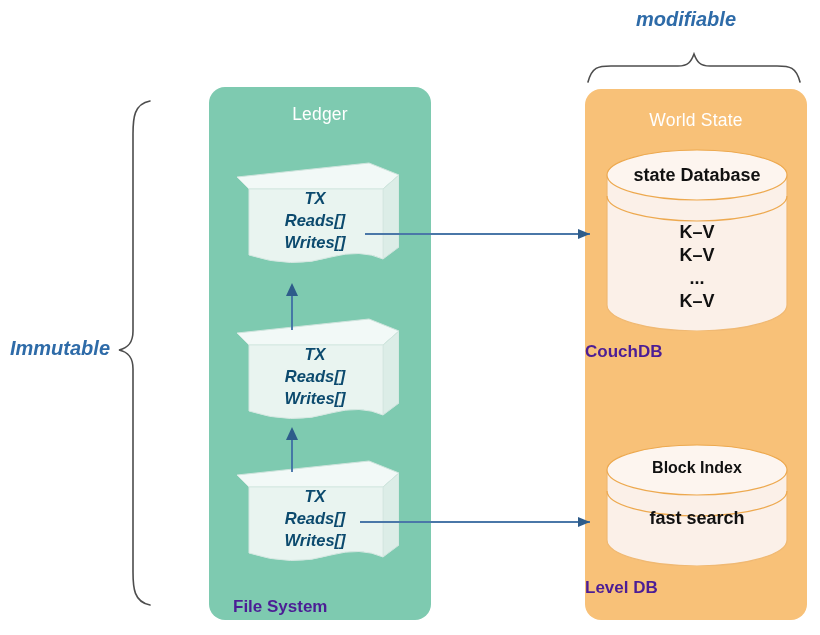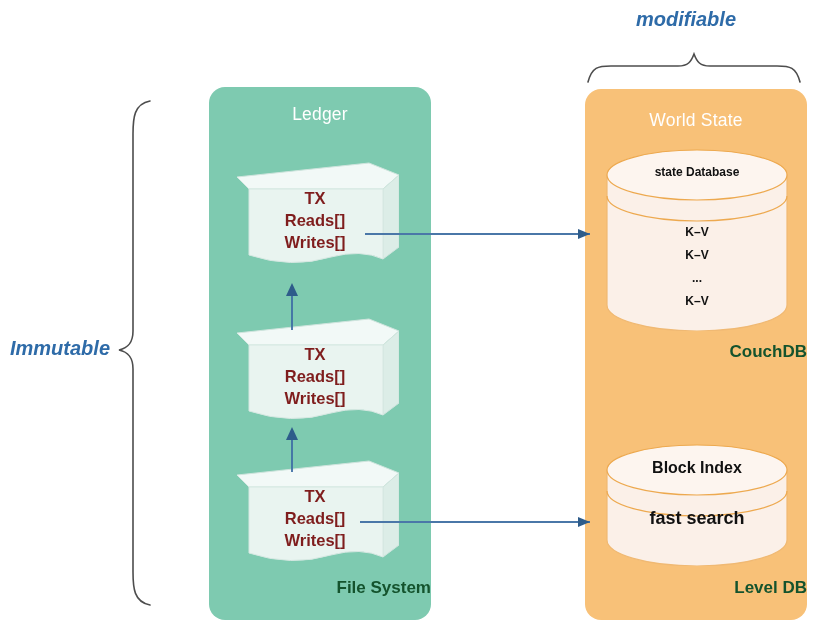--- a/index.html
+++ b/index.html
@@ -44,64 +44,65 @@
     font-size: 17.5px;
     line-height: 22px;
     letter-spacing: .2px;
   }
   #ledger-title { top: 16px; }
   #ws-title { top: 20px; }
 
   .panel-footer {
     position: absolute;
     left: 0; right: 0;
-    text-align: right;
-    color: #14532d;
+    text-align: left;
+    color: #4c1d95;
     font-size: 17px;
     font-weight: bold;
   }
 
   
   .block {
     position: absolute;
     width: 168px;
     height: 112px;
   }
   .block svg { display: block; width: 168px; height: 112px; }
   .block-text {
     position: absolute;
     left: 0; right: 0;
     top: 28px;
     text-align: center;
-    color: #7f1d1d;
+    color: #0c4a6e;
     font-size: 16.5px;
     font-weight: bold;
     line-height: 22px;
     pointer-events: none;
+    font-style: italic;
   }
   .block-text span { display: block; }
 
   
   .cyl { position: absolute; }
   .cyl svg { display: block; }
   .cyl-label {
     position: absolute;
     left: 0; right: 0;
     text-align: center;
     color: #111111;
     font-weight: bold;
     pointer-events: none;
   }
   .cyl-lines {
     position: absolute;
     left: 0; right: 0;
     text-align: center;
     color: #111111;
     font-weight: bold;
-    font-size: 12px;
+    font-size: 18px;
     line-height: 23px;
     pointer-events: none;
   }
   .cyl-lines span { display: block; }
 
   
   .brace-label {
     position: absolute;
     color: #2e6ba8;
     font-size: 20px;
@@ -160,33 +161,33 @@
         <polygon points="152,30 168,16 168,88 152,100" fill="#DCEDE7" stroke="#CFE4DD" stroke-width="1"></polygon>
         <path d="M6,18 L18,30 L18,96 Q60,110 100,98 Q130,90 152,100 L152,30 L18,30 Z" fill="#E9F4F0" stroke="#D6E8E2" stroke-width="1"></path>
       </svg>
       <div class="block-text">
         <span>TX</span>
         <span>Reads[]</span>
         <span>Writes[]</span>
       </div>
     </div>
 
-    <div class="panel-footer" style="top:491px;padding-left:24px;">File System</div>
+    <div class="panel-footer" style="top:510px;padding-left:24px;">File System</div>
   </div>
 
   <div class="panel" id="worldstate-panel">
     <div class="panel-title" id="ws-title">World State</div>
 
     <div class="cyl" style="left:21px; top:60px; width:182px; height:182px;">
       <svg viewBox="0 0 182 182" width="182" height="182" xmlns="http://www.w3.org/2000/svg">
         <path d="M1,26 L1,156 A90,26 0 0 0 181,156 L181,26 Z" fill="#FBF0E8" stroke="#F0B973" stroke-width="1.2"></path>
         <ellipse cx="91" cy="26" rx="90" ry="25" fill="#FDF5EF" stroke="#EDA94F" stroke-width="1.2"></ellipse>
         <path d="M1,47 A90,25 0 0 0 181,47" fill="none" stroke="#EDA94F" stroke-width="1.2"></path>
       </svg>
-      <div class="cyl-label" style="top:16px; font-size:12px;">state Database</div>
+      <div class="cyl-label" style="top:16px; font-size:18px;">state Database</div>
       <div class="cyl-lines" style="top:72px;">
         <span>K–V</span>
         <span>K–V</span>
         <span>...</span>
         <span>K–V</span>
       </div>
     </div>
 
     <div class="panel-footer" style="top:253px;">CouchDB</div>
 

